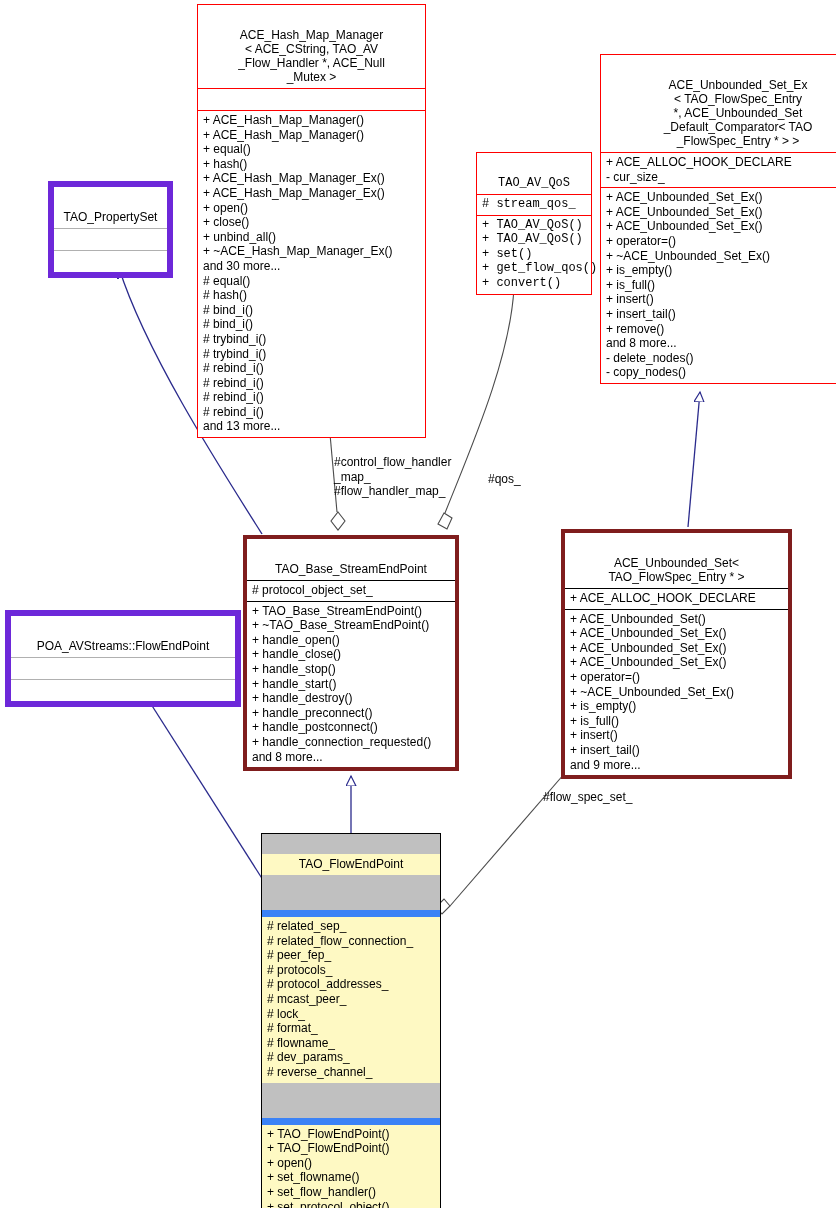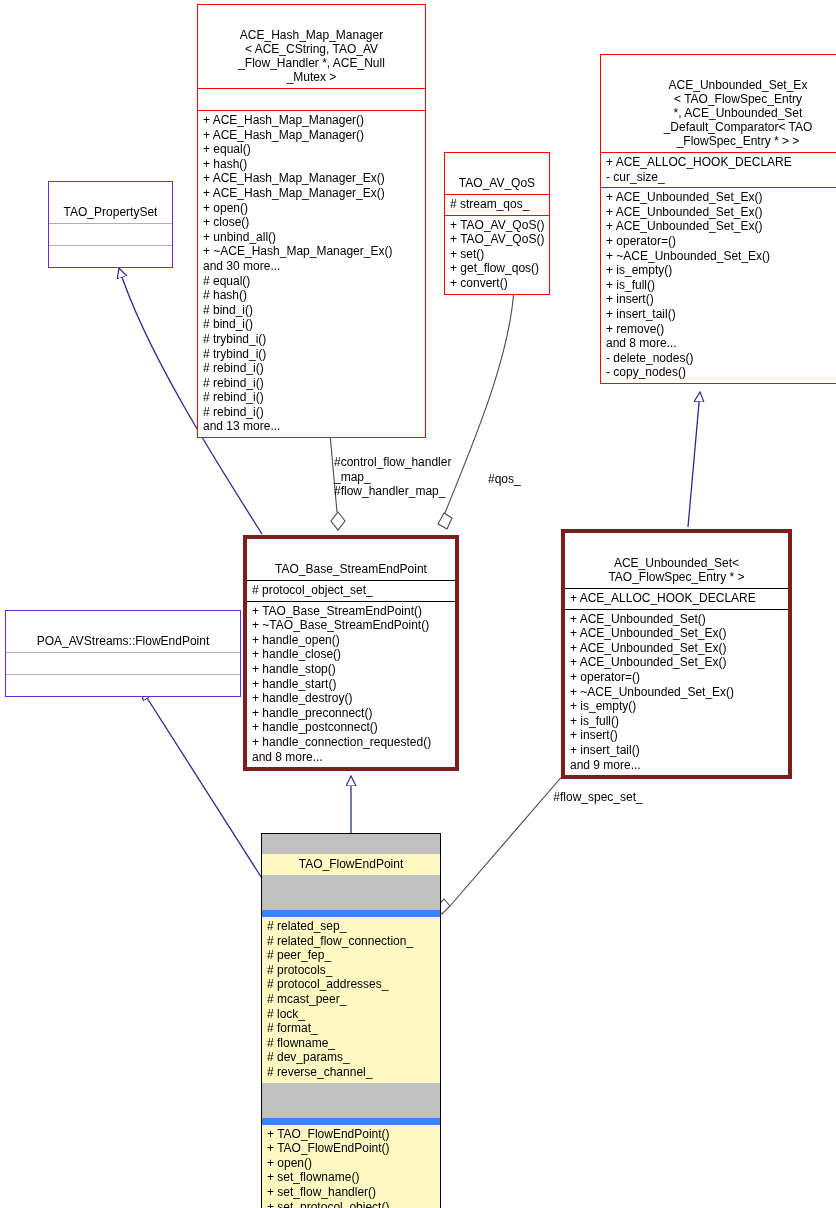--- a/index.html
+++ b/index.html
@@ -21,21 +21,21 @@
   .node .members div{white-space:pre;}
   .node .empty{height:22px;}
 
   
   .red{border:1px solid #ff0000;}
   .red .sec + .sec{border-top:1px solid #ff0000;}
   
   .blk{border:4px solid #7f1d1d;}
   .blk .sec + .sec{border-top:1px solid #000000;}
   
-  .grey{border:1px solid #6d28d9;}
+  .grey{border:6px solid #6d28d9;}
   .grey .sec + .sec{border-top:1px solid #b0b0b0;}
   
   .cur{border:1px solid #000000;background:#c0c0c0;}
   .cur .sec + .sec{border-top:7px solid #3b82f6;margin-top:35px;}
   .cur .title,.cur .members{background:#fef9c3;}
 
   .edge-label{
     position:absolute;font-size:12px;line-height:14.5px;color:#000;
     white-space:pre-line;text-align:left;
   }
@@ -101,21 +101,21 @@
         <div>and 13 more...</div>
       </div>
   </div>
 
   <div class="node grey" style="left:48px;top:181px;width:125px;">
     <div class="sec title">TAO_PropertySet</div>
     <div class="sec members empty"></div>
     <div class="sec members empty"></div>
   </div>
 
-  <div class="node red" style="left:444px;top:152px;width:106px;">
+  <div class="node red" style="left:476px;top:152px;width:116px;font-family:Liberation Mono, monospace;">
     <div class="sec title">TAO_AV_QoS</div>
     <div class="sec members">
         <div># stream_qos_</div>
       </div>
     <div class="sec members">
         <div>+ TAO_AV_QoS()</div>
         <div>+ TAO_AV_QoS()</div>
         <div>+ set()</div>
         <div>+ get_flow_qos()</div>
         <div>+ convert()</div>
@@ -225,15 +225,15 @@
         <div>and 15 more...</div>
       </div>
   </div>
 
   <div class="edge-label" style="left:334px;top:455px;width:170px;">#control_flow_handler
 _map_
 #flow_handler_map_</div>
 
   <div class="edge-label" style="left:488px;top:472px;width:52px;">#qos_</div>
 
-  <div class="edge-label" style="left:543px;top:790px;width:110px;text-align:center;">#flow_spec_set_</div>
+  <div class="edge-label" style="left:543px;top:790px;width:110px;text-align:left;">#flow_spec_set_</div>
 
 </div>
 
 </body></html>

